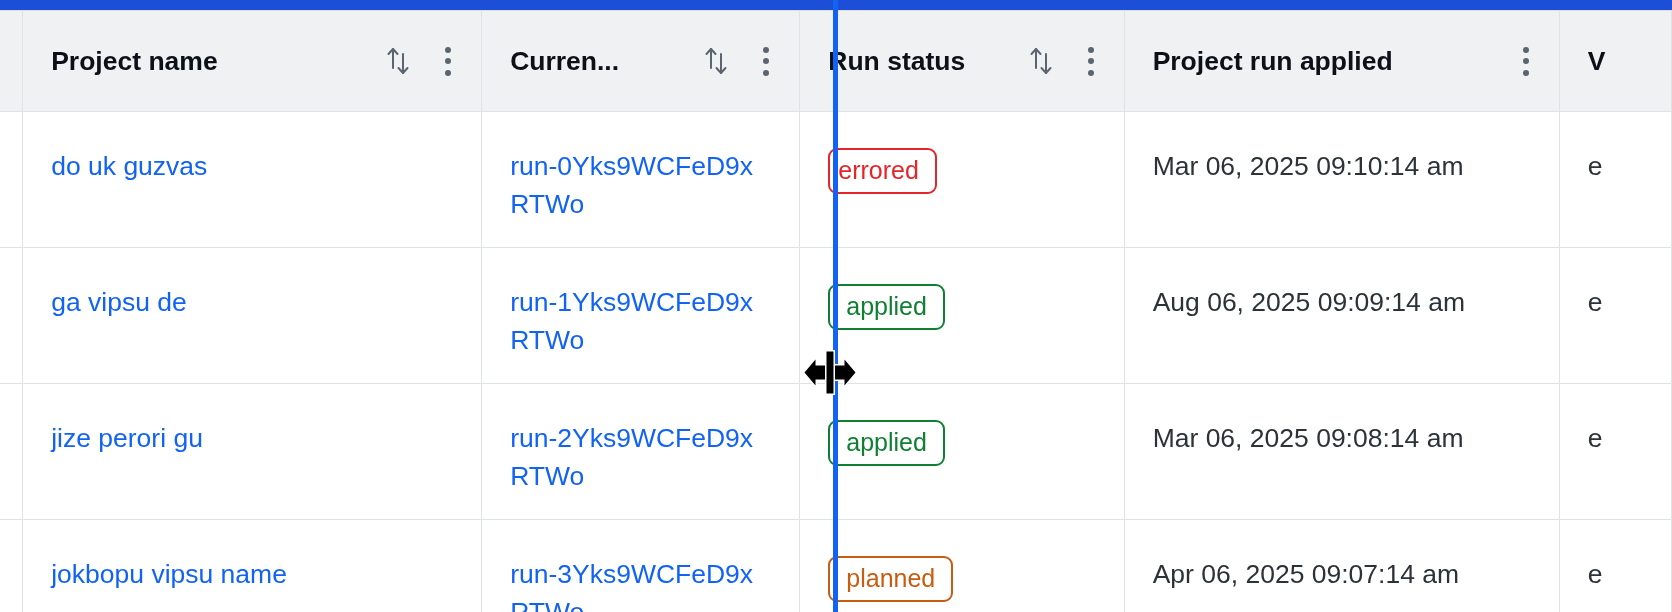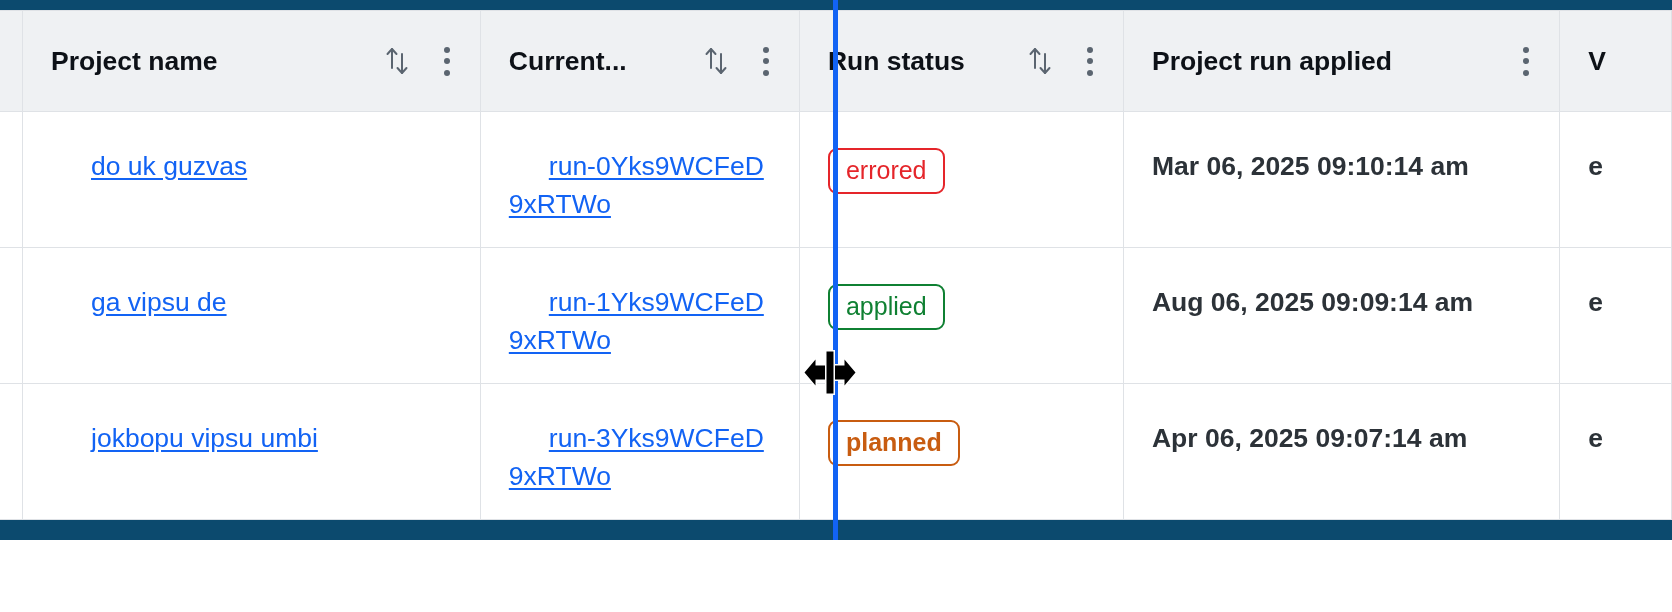--- a/index.html
+++ b/index.html
@@ -12,23 +12,23 @@
     height: 612px;
     overflow: hidden;
     font-family: "Liberation Sans", sans-serif;
     color: #1f2328;
   }
 
   
   #table-viewport {
     position: relative;
     width: 1672px;
-    height: 540px;
+    height: 612px;
     overflow: hidden;
-    background: #0c4a6e;
+    background: #1d4ed8;
   }
 
   #data-table {
     position: absolute;
     top: 10px;
     left: 0;
     border-collapse: collapse;
     table-layout: fixed;
     background: #ffffff;
   }
@@ -108,46 +108,43 @@
     background: #ffffff;
     font-size: 26.5px;
   }
   .td-inner {
     padding: 36px 28px 0 28px;
     line-height: 1.42;
   }
 
   .cell-link {
     color: #1263f4;
-    text-decoration: underline;
     text-underline-offset: 3px;
     cursor: pointer;
     word-break: break-all;
-    margin-left: 40px;
   }
   .cell-text {
     color: #2c3238;
     white-space: nowrap;
-    font-weight: bold;
   }
 
   
   .badge {
     display: inline-block;
     border: 2px solid currentColor;
     border-radius: 9px;
     padding: 5px 16px 7px 16px;
     font-size: 25px;
     line-height: 1.2;
     background: #ffffff;
     white-space: nowrap;
   }
-  .badge-errored { color: #e5252a; }
+  .badge-errored { color: #e5252a; padding-left: 8px; }
   .badge-applied { color: #0f8032; text-align: center; }
-  .badge-planned { color: #c85c10; font-weight: bold; }
+  .badge-planned { color: #c85c10; }
 
   
   .gutter-cell { border-right: 1px solid #dfe2e6; }
 
   
   #resize-indicator {
     position: absolute;
     top: 0;
     left: 833px;
     width: 5px;
@@ -209,21 +206,21 @@
                 <i></i>
                   <i></i>
                   <i></i>
               </span>
             </span>
           </div>
         </th>
 
         <th>
           <div class="th-inner">
-            <span class="th-label">Current...</span>
+            <span class="th-label">Curren...</span>
             <span class="th-icons">
               <span class="sort-icon">
                 <svg viewBox="0 0 26 34" width="26" height="34" aria-hidden="true">
                   <g stroke="#5b6570" stroke-width="2" fill="none" stroke-linecap="round" stroke-linejoin="round">
                     <path d="M8 24 L8 5"></path>
                     <path d="M3.5 10 L8 5 L12.5 10"></path>
                     <path d="M18 10 L18 29"></path>
                     <path d="M13.5 24 L18 29 L22.5 24"></path>
                   </g>
                 </svg>
@@ -315,25 +312,43 @@
           <div class="td-inner"><span class="badge badge-applied">applied</span></div>
         </td>
         <td>
           <div class="td-inner"><span class="cell-text">Aug 06, 2025 09:09:14 am</span></div>
         </td>
         <td>
           <div class="td-inner"><span class="cell-text">e</span></div>
         </td>
       </tr>
 
-
       <tr>
         <td class="gutter-cell"></td>
         <td>
-          <div class="td-inner"><a class="cell-link">jokbopu vipsu umbi</a></div>
+          <div class="td-inner"><a class="cell-link">jize perori gu</a></div>
+        </td>
+        <td>
+          <div class="td-inner"><a class="cell-link">run-2Yks9WCFeD9xRTWo</a></div>
+        </td>
+        <td>
+          <div class="td-inner"><span class="badge badge-applied">applied</span></div>
+        </td>
+        <td>
+          <div class="td-inner"><span class="cell-text">Mar 06, 2025 09:08:14 am</span></div>
+        </td>
+        <td>
+          <div class="td-inner"><span class="cell-text">e</span></div>
+        </td>
+      </tr>
+
+      <tr>
+        <td class="gutter-cell"></td>
+        <td>
+          <div class="td-inner"><a class="cell-link">jokbopu vipsu name</a></div>
         </td>
         <td>
           <div class="td-inner"><a class="cell-link">run-3Yks9WCFeD9xRTWo</a></div>
         </td>
         <td>
           <div class="td-inner"><span class="badge badge-planned">planned</span></div>
         </td>
         <td>
           <div class="td-inner"><span class="cell-text">Apr 06, 2025 09:07:14 am</span></div>
         </td>

